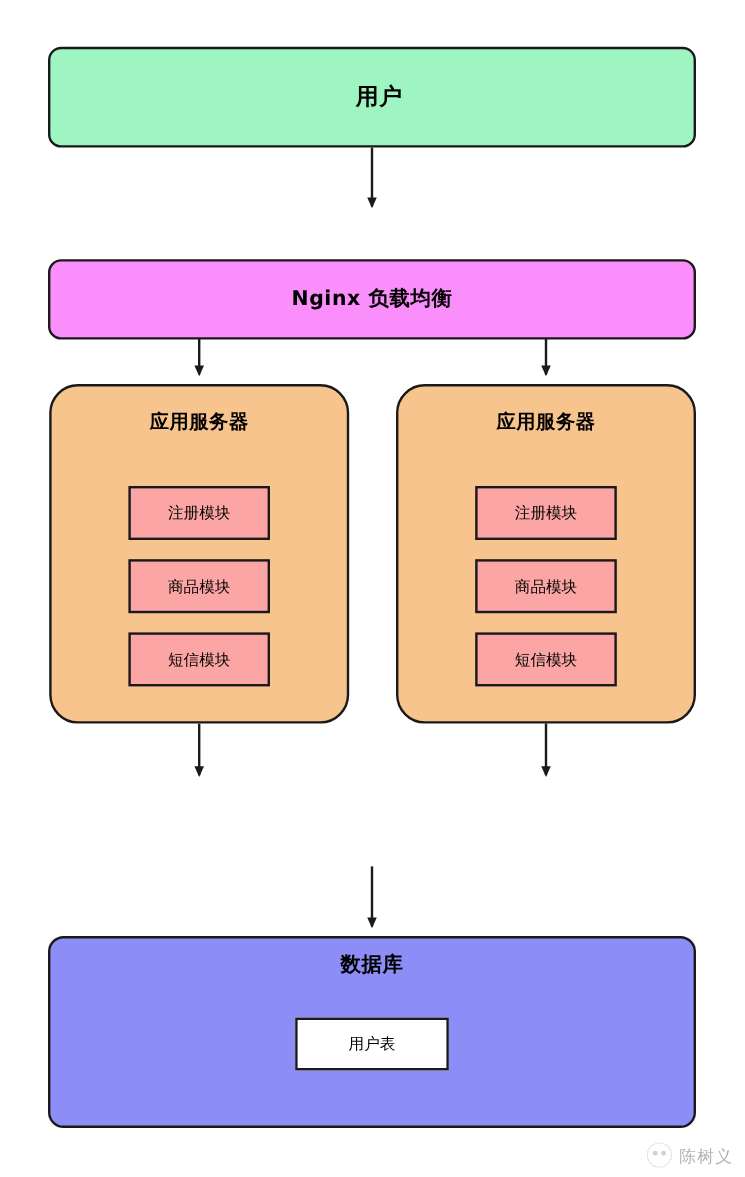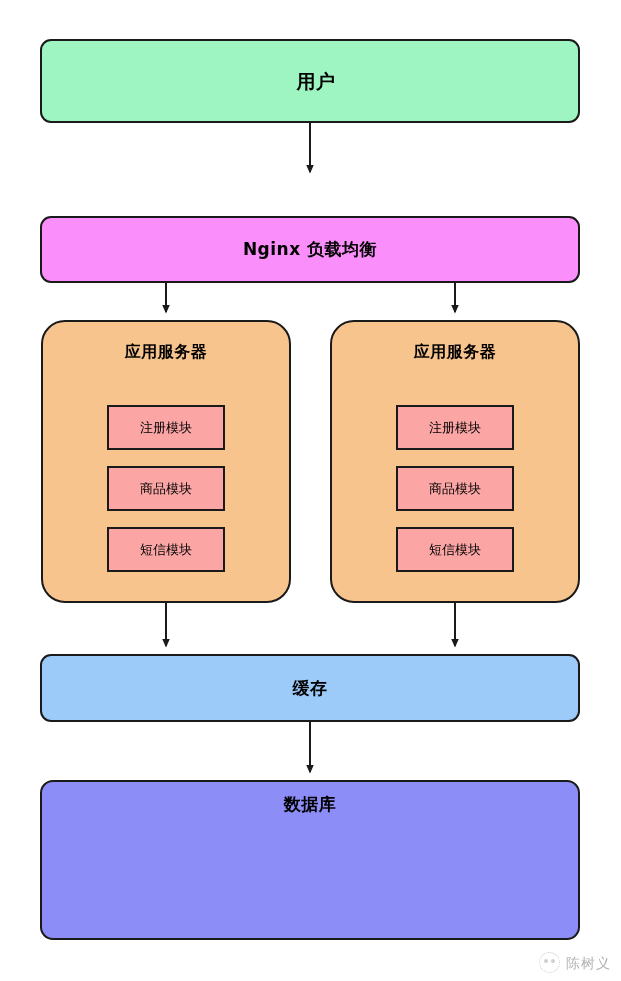--- a/index.html
+++ b/index.html
@@ -231,27 +231,25 @@
 
   <div id="node-appserver-2" class="node node-appserver">
     <div class="node-label">应用服务器</div>
     <div class="module-list">
       <div class="module-box">注册模块</div>
       <div class="module-box">商品模块</div>
       <div class="module-box">短信模块</div>
     </div>
   </div>
 
-  <div id="node-cache" class="node node-rounded">
-    <span class="node-label">缓存</span>
-  </div>
 
   <div id="node-database" class="node">
     <div class="node-label">数据库</div>
     <div class="table-list">
+      <div class="table-box">用户表</div>
     </div>
   </div>
 
   <div id="watermark">
     <span class="wm-logo"></span>
     <span class="wm-text">陈树义</span>
   </div>
 
 </div>
 

